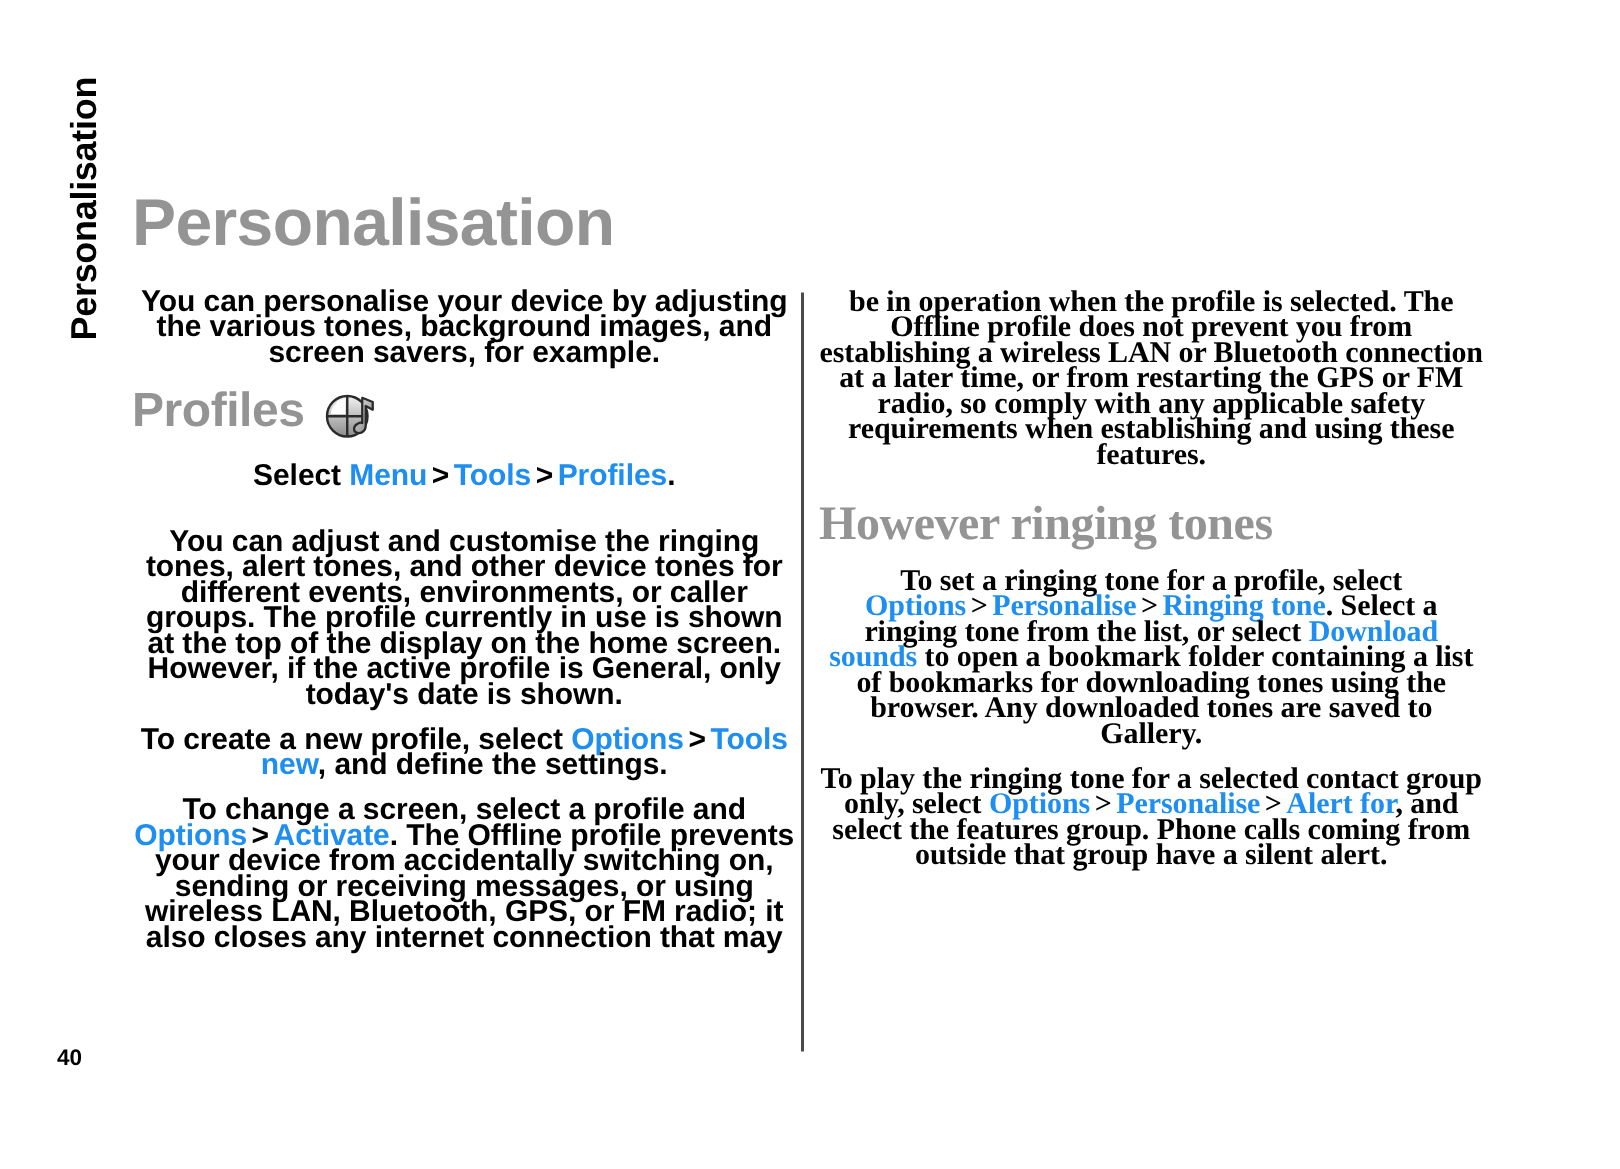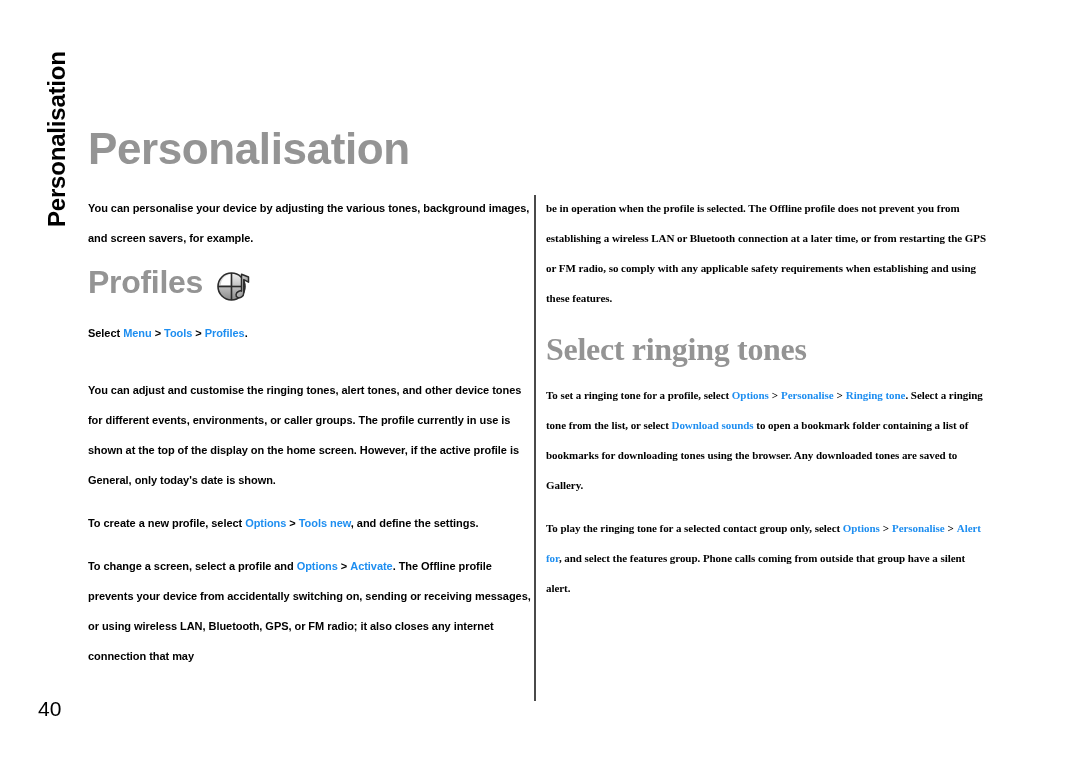--- a/index.html
+++ b/index.html
@@ -37,22 +37,22 @@
     letter-spacing: -0.2px;
     color: #000000;
     white-space: nowrap;
   }
 
   
   #page-number {
     position: absolute;
     left: 38px;
     top: 697px;
-    font-size: 21px;
-    font-weight: normal;
+    font-size: 15px;
+    font-weight: bold;
     color: #000000;
     text-align: center;
   }
 
   
   #content {
     position: absolute;
     left: 88px;
     top: 0px;
     width: 920px;
@@ -86,25 +86,26 @@
     left: 446px;
     top: 195px;
     width: 2px;
     height: 506px;
     background: #4a4a4a;
   }
 
   
   p.body {
     margin: 0 0 13px 0;
-    font-size: 11px;
-    line-height: 30px;
+    font-size: 20px;
+    line-height: 17px;
     font-weight: bold;
     color: #000000;
     letter-spacing: -0.05px;
+    text-align: center;
   }
   p.body.tight { margin-bottom: 27px; }
   p.body.last  { margin-bottom: 0; }
 
   .ui {
     color: #1e8ef0;
   }
   .sep {
     color: #000000;
     font-weight: bold;
@@ -206,21 +207,21 @@
     </p>
 
   </div>
 
   <div class="column" id="col-right">
 
     <p class="body">be in operation when the profile is selected. The Offline profile does not prevent you from establishing a wireless LAN or Bluetooth connection at a later time, or from restarting the GPS or FM radio, so comply with any applicable safety requirements when establishing and using these features.</p>
 
 
     <h2 class="section ringing">
-      <span>Select ringing tones</span>
+      <span>However ringing tones</span>
     </h2>
 
     <p class="body">
       <span>To set a ringing tone for a profile, select </span><span class="ui">Options</span><span class="sep">&gt;</span><span class="ui">Personalise</span><span class="sep">&gt;</span><span class="ui">Ringing tone</span><span>. Select a ringing tone from the list, or select </span><span class="ui">Download sounds</span><span> to open a bookmark folder containing a list of bookmarks for downloading tones using the browser. Any downloaded tones are saved to Gallery.</span>
     </p>
 
     <p class="body last">
       <span>To play the ringing tone for a selected contact group only, select </span><span class="ui">Options</span><span class="sep">&gt;</span><span class="ui">Personalise</span><span class="sep">&gt;</span><span class="ui">Alert for</span><span>, and select the features group. Phone calls coming from outside that group have a silent alert.</span>
     </p>
 

